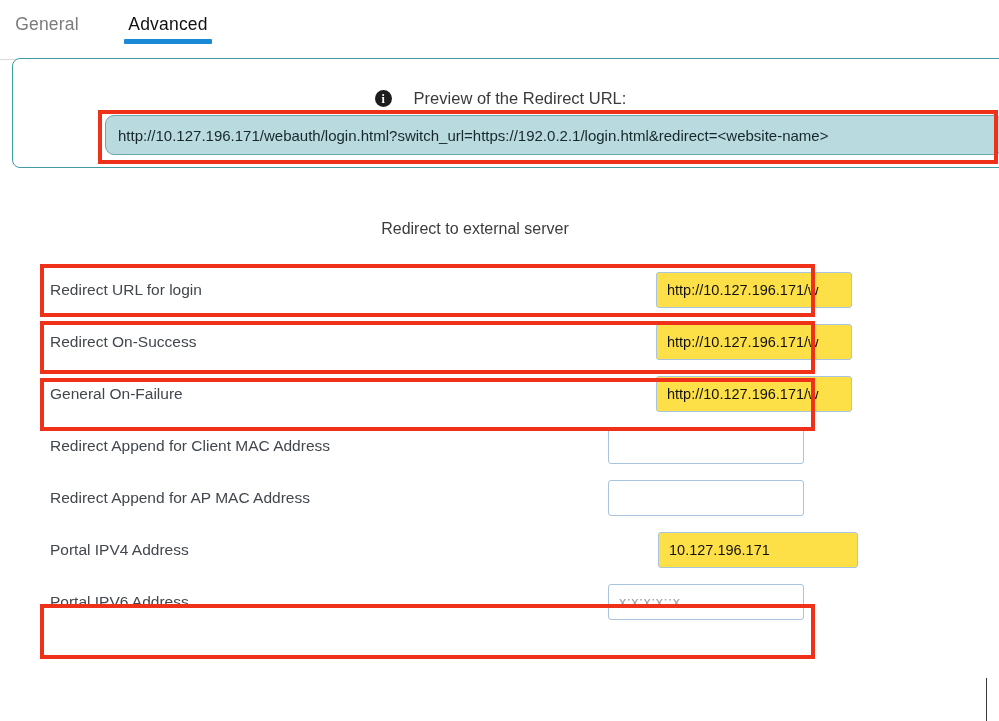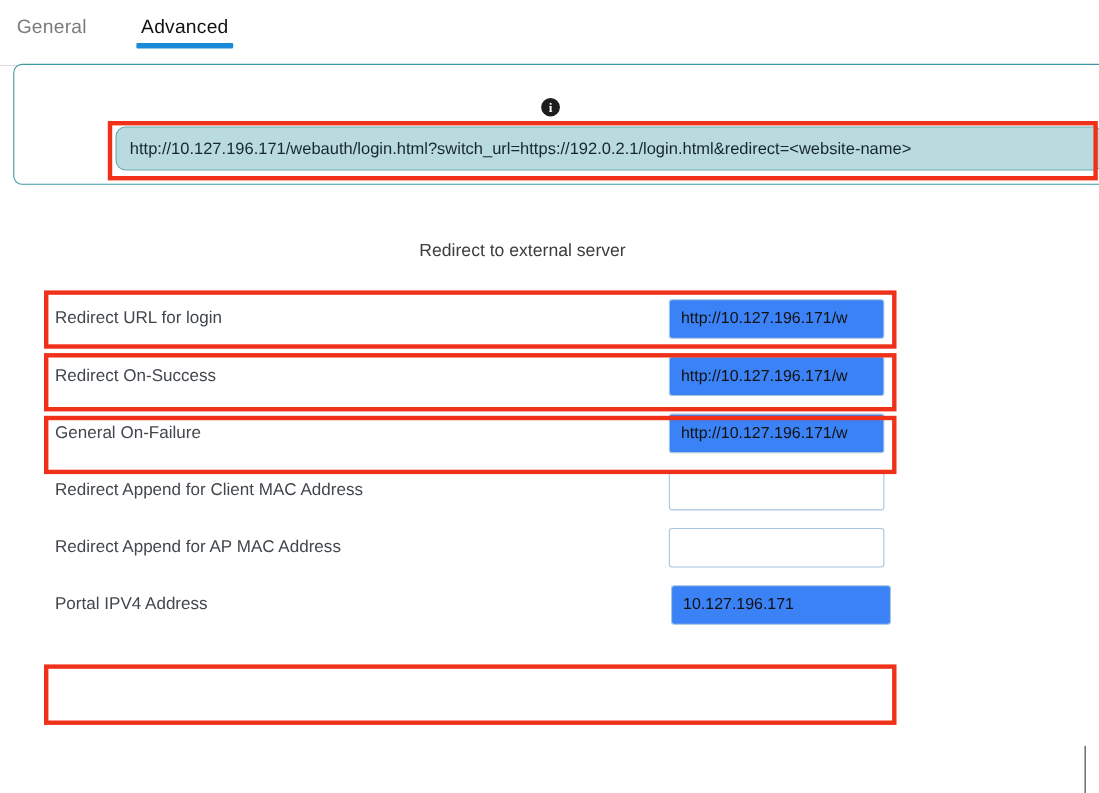--- a/index.html
+++ b/index.html
@@ -73,21 +73,21 @@
     position: absolute; left: 50px;
     font-size: 15.5px; color: #41474d; white-space: nowrap;
   }
   .field {
     position: absolute; left: 608px; width: 196px; height: 36px;
     border: 1px solid #a8c4de; border-radius: 3px;
     background: #ffffff;
     display: flex; align-items: center; padding: 0 10px;
     font-size: 14.5px; color: #111; white-space: nowrap; overflow: hidden;
   }
-  .field.filled { background: #3b82f6; }
+  .field.filled { background: #fde047; margin-left: 48px; }
   .field.wide { left: 610px; width: 200px; }
   .field .ph { color: #9aa3ab; letter-spacing: .5px; }
 
   
   .hl {
     position: absolute; border: 4px solid #f0311a; pointer-events: none;
   }
 
   .right-rule {
     position: absolute; left: 986px; top: 678px; width: 1px; height: 43px;
@@ -105,20 +105,21 @@
     </div>
     <div class="tab advanced">
       <span>Advanced</span>
     </div>
     <div class="tab-underline"></div>
   </div>
 
   <div class="preview-panel">
     <div class="preview-head">
       <span class="info-icon">i</span>
+      <span class="preview-title">Preview of the Redirect URL:</span>
     </div>
     <div class="url-box">http://10.127.196.171/webauth/login.html?switch_url=https://192.0.2.1/login.html&amp;redirect=&lt;website-name&gt;</div>
   </div>
   <div class="hl" style="left:98px; top:110px; width:900px; height:54px;"></div>
 
   <div class="section-title">Redirect to external server</div>
 
   <div class="rows">
 
     <div class="row">
@@ -145,20 +146,26 @@
       <span class="row-label">Redirect Append for AP MAC Address</span>
       <div class="field"></div>
     </div>
 
 
     <div class="row">
       <span class="row-label">Portal IPV4 Address</span>
       <div class="field filled wide">10.127.196.171</div>
     </div>
 
+    <div class="row">
+      <span class="row-label">Portal IPV6 Address</span>
+      <div class="field">
+        <span class="ph">x:x:x:x::x</span>
+      </div>
+    </div>
 
   </div>
 
   <div class="hl" style="left:40px; top:264px; width:775px; height:53px;"></div>
   <div class="hl" style="left:40px; top:321px; width:775px; height:53px;"></div>
   <div class="hl" style="left:40px; top:378px; width:775px; height:53px;"></div>
   <div class="hl" style="left:40px; top:604px; width:775px; height:55px;"></div>
 
   <div class="right-rule"></div>
 </div>

